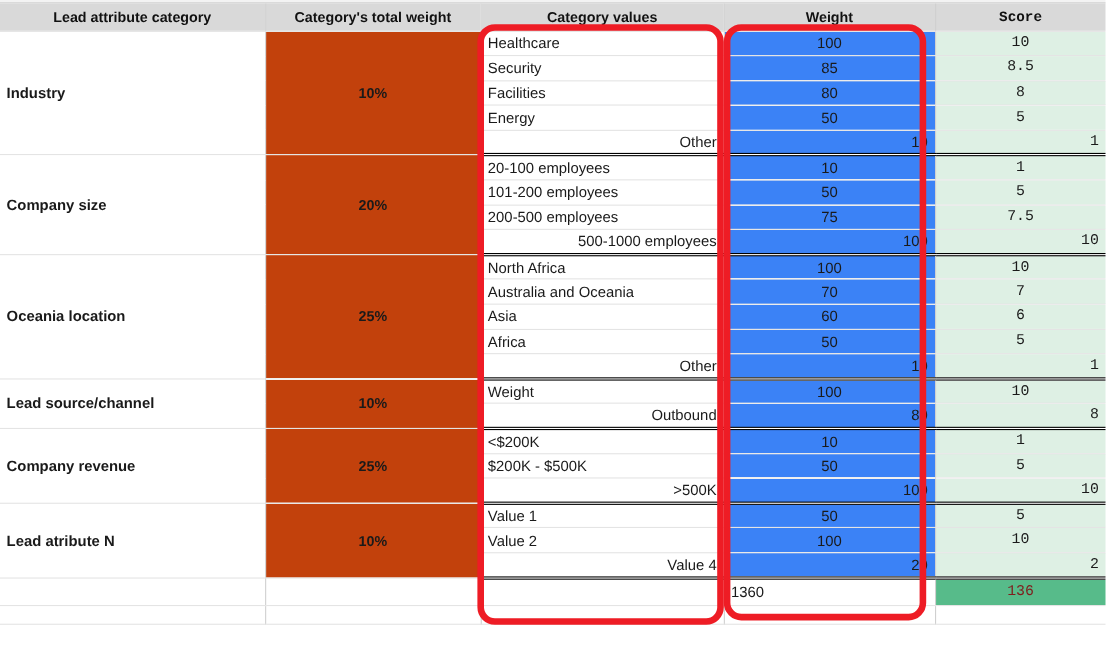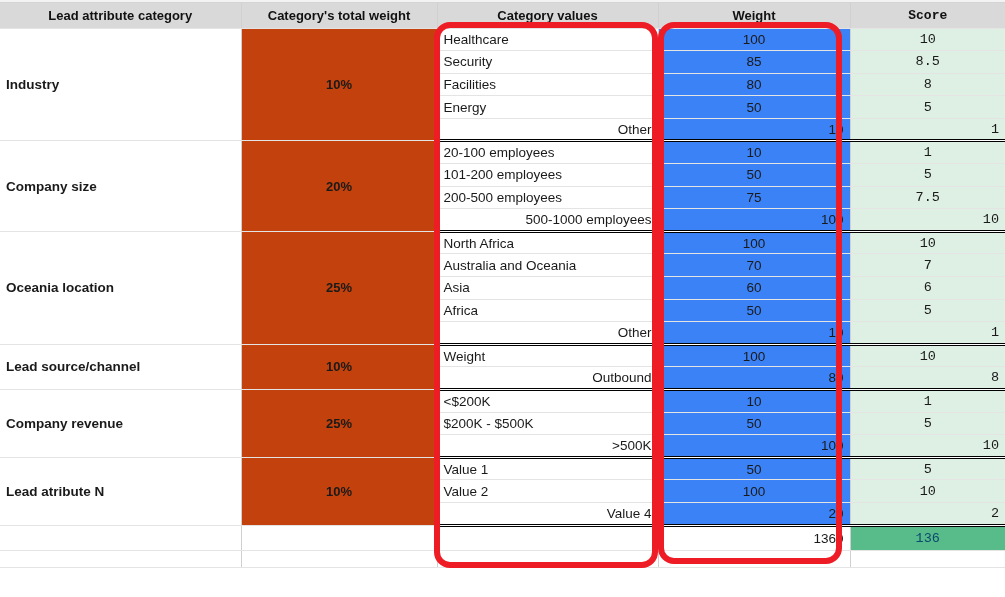--- a/index.html
+++ b/index.html
@@ -121,30 +121,30 @@
     text-align: right;
   }
   tr.group-start > td {
     border-top: 1px solid #000000;
   }
 
   
   td.total-blank  { background: #ffffff; border-bottom: 1px solid #e4e4e4; }
   td.total-weight {
     background: #ffffff;
-    text-align: right;
+    text-align: left;
     height: 25px;
     vertical-align: middle;
   }
   td.total-score {
     background: #57bb8a;
     text-align: center;
     height: 25px;
     vertical-align: middle;
-    color: #0c4a6e;
+    color: #7f1d1d;
     border-right: none;
     border-bottom: 1px solid #4aa87a;
   }
 
   tr.filler td { height: 17px; background: #ffffff; }
 
   
   .redbox {
     position: absolute;
     border: 6px solid #ee1c25;

